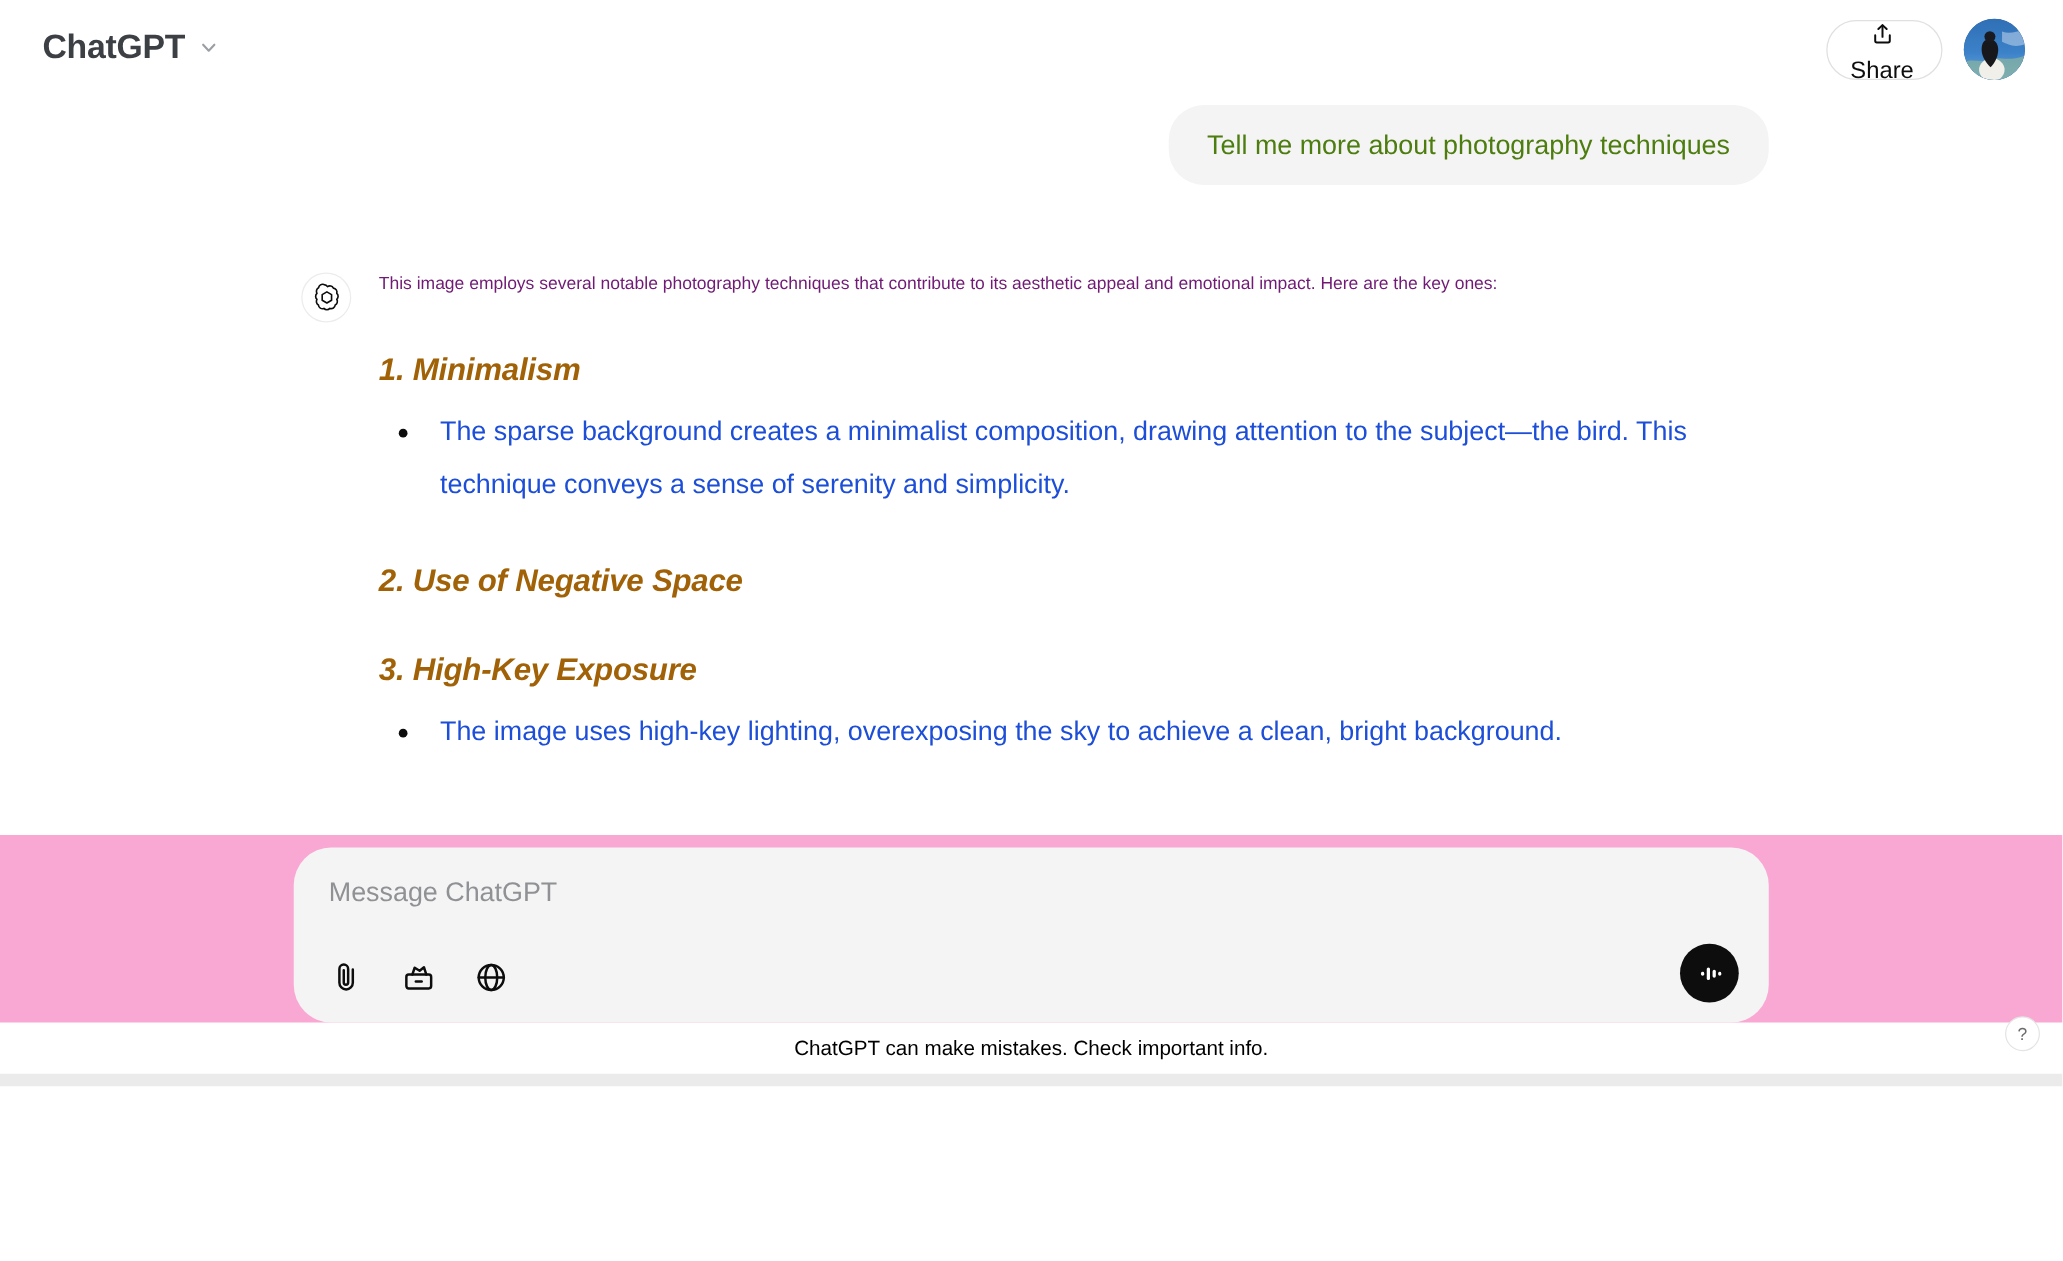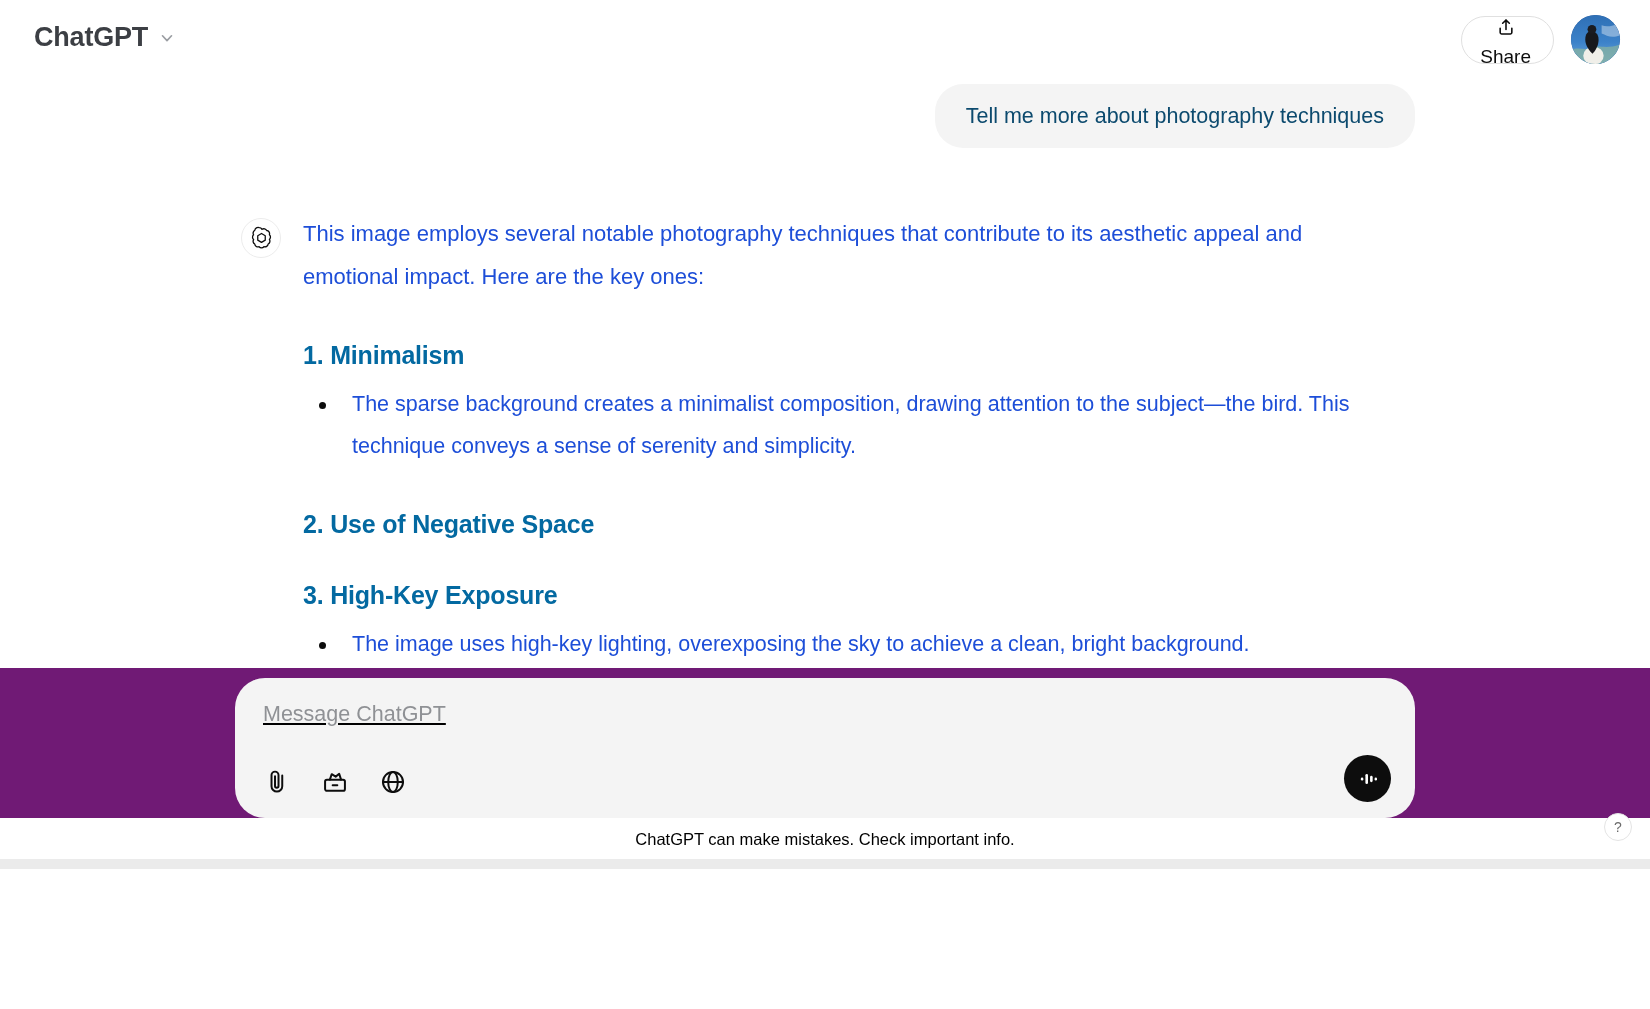--- a/index.html
+++ b/index.html
@@ -108,21 +108,21 @@
     padding-top: 4px;
   }
   .user-bubble {
     background: #f4f4f4;
     border-radius: 28px;
     padding: 17px 31px;
     max-width: 760px;
   }
   .user-text {
     font-size: 21.5px;
-    color: #0c4a6e;
+    color: #4d7c0f;
     line-height: 1.4;
   }
 
   .assistant-row {
     display: flex;
     gap: 22px;
     margin-top: 65px;
     padding-left: 6px;
   }
   .gpt-avatar {
@@ -134,32 +134,33 @@
     display: flex;
     align-items: center;
     justify-content: center;
     margin-top: 5px;
   }
   .gpt-avatar svg { width: 25px; height: 25px; display: block; }
 
   .assistant-body { flex: 1 1 auto; max-width: 1085px; }
 
   .para {
-    font-size: 22px;
+    font-size: 14px;
     line-height: 1.95;
-    color: #1d4ed8;
+    color: #701a75;
   }
 
   h3.section-head {
     font-size: 25px;
     font-weight: 700;
-    color: #0369a1;
+    color: #a16207;
     margin-top: 42px;
     margin-bottom: 6px;
     letter-spacing: -0.2px;
+    font-style: italic;
   }
 
   ul.bullets {
     list-style: none;
     margin: 0;
     padding: 0;
   }
   ul.bullets li {
     position: relative;
     padding-left: 49px;
@@ -196,24 +197,23 @@
     z-index: 30;
   }
   .scroll-down-btn svg { width: 21px; height: 21px; color: #0d0d0d; display: block; }
 
   
   .composer-wrap {
     position: absolute;
     left: 0;
     bottom: 51px;
     width: 1650px;
-    background: #701a75;
+    background: #f9a8d4;
     padding-top: 10px;
     z-index: 35;
-    text-decoration: underline;
   }
   .composer {
     width: 1180px;
     margin: 0 auto;
     background: #f4f4f4;
     border-radius: 30px;
     height: 140px;
     position: relative;
     padding: 26px 26px 18px 26px;
   }

